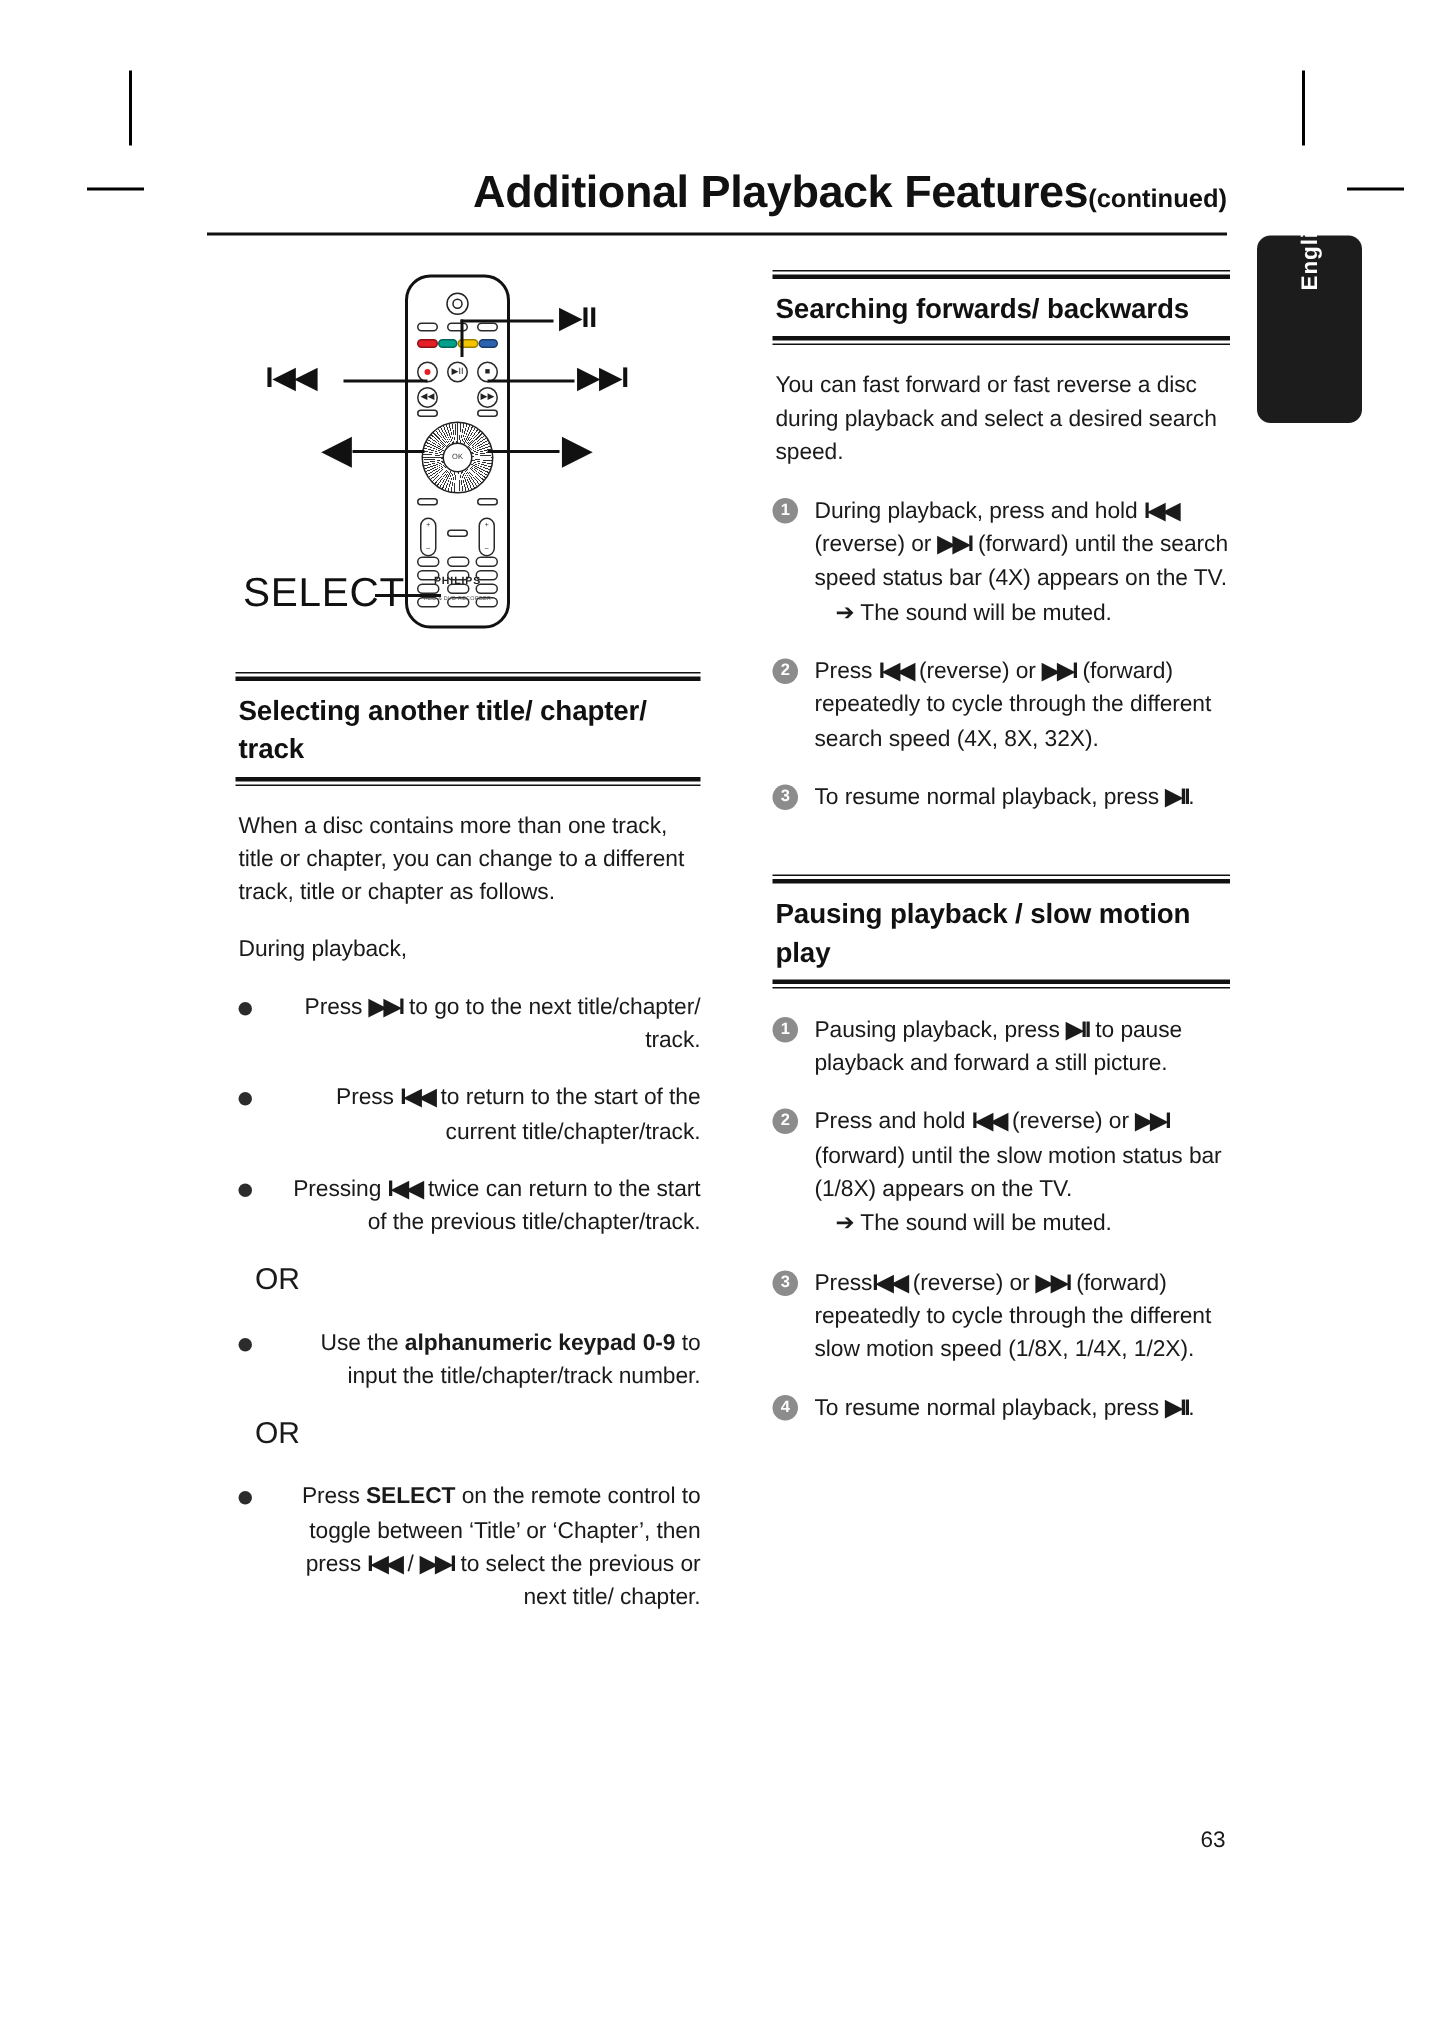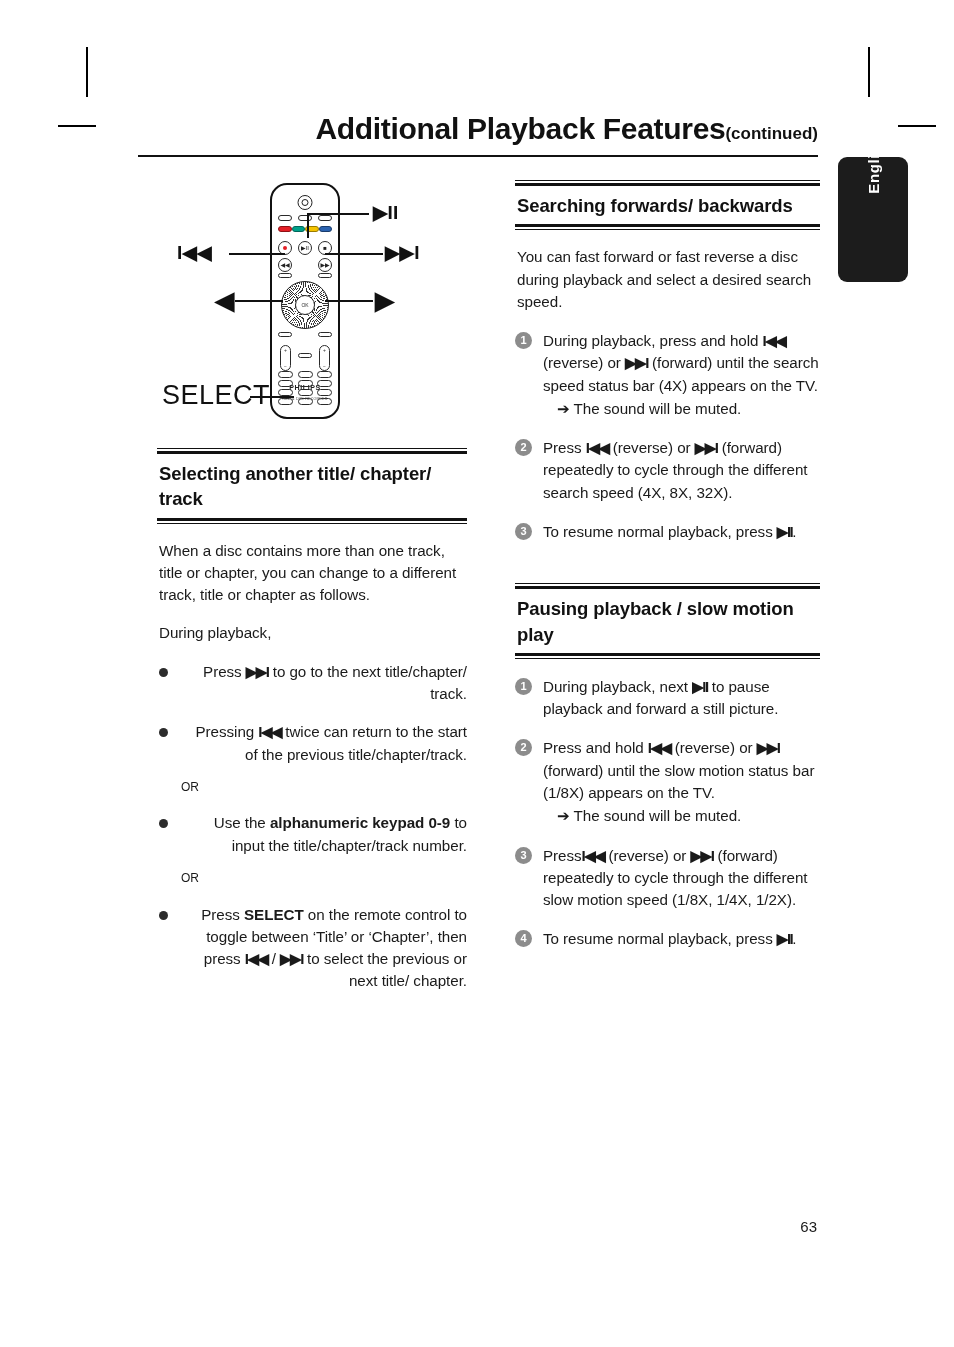--- a/index.html
+++ b/index.html
@@ -298,22 +298,22 @@
   .bullet-dot {
     position: absolute;
     left: 2px;
     top: 7px;
     width: 9px;
     height: 9px;
     border-radius: 50%;
     background: #2c2c2c;
   }
   .or-line {
-    margin: 13px 0 0 24px;
-    font-size: 12px;
+    margin: 13px 0 0 13px;
+    font-size: 20px;
     line-height: 1.465;
     color: #1a1a1a;
   }
 
   .step-list { margin: 0; padding: 0; list-style: none; }
   .step-item {
     position: relative;
     margin-top: 17px;
     padding-left: 28px;
     font-size: 15.2px;
@@ -496,20 +496,24 @@
     <p class="para">When a disc contains more than one track, title or chapter, you can change to a different track, title or chapter as follows.</p>
     <p class="para">During playback,</p>
 
     <ul class="bullet-list">
       <li class="bullet-item">
         <span class="bullet-dot"></span>
         <span>Press </span><span class="btn-glyph">▶▶I</span><span> to go to the next title/chapter/ track.</span>
       </li>
       <li class="bullet-item">
         <span class="bullet-dot"></span>
+        <span>Press </span><span class="btn-glyph">I◀◀</span><span> to return to the start of the current title/chapter/track.</span>
+      </li>
+      <li class="bullet-item">
+        <span class="bullet-dot"></span>
         <span>Pressing </span><span class="btn-glyph">I◀◀</span><span> twice can return to the start of the previous title/chapter/track.</span>
       </li>
     </ul>
 
     <div class="or-line">OR</div>
 
     <ul class="bullet-list">
       <li class="bullet-item">
         <span class="bullet-dot"></span>
         <span>Use the </span><b>alphanumeric keypad 0-9</b><span> to input the title/chapter/track number.</span>
@@ -558,21 +562,21 @@
       <div class="rule-thin"></div>
       <div class="rule-thick"></div>
       <div class="sec-title">Pausing playback / slow motion play</div>
       <div class="rule-under-thick"></div>
       <div class="rule-under-thin"></div>
     </div>
 
     <ol class="step-list" style="margin-top:6px;">
       <li class="step-item">
         <span class="step-num">1</span>
-        <span>During playback, next </span><span class="btn-glyph">▶II</span><span> to pause playback and forward a still picture.</span>
+        <span>Pausing playback, press </span><span class="btn-glyph">▶II</span><span> to pause playback and forward a still picture.</span>
       </li>
       <li class="step-item">
         <span class="step-num">2</span>
         <span>Press and hold </span><span class="btn-glyph">I◀◀</span><span> (reverse) or </span><span class="btn-glyph">▶▶I</span><span> (forward) until the slow motion status bar (1/8X) appears on the TV.</span>
         <span class="sub-note">➔ The sound will be muted.</span>
       </li>
       <li class="step-item">
         <span class="step-num">3</span>
         <span>Press</span><span class="btn-glyph">I◀◀</span><span> (reverse) or </span><span class="btn-glyph">▶▶I</span><span> (forward) repeatedly to cycle through the different slow motion speed (1/8X, 1/4X, 1/2X).</span>
       </li>

